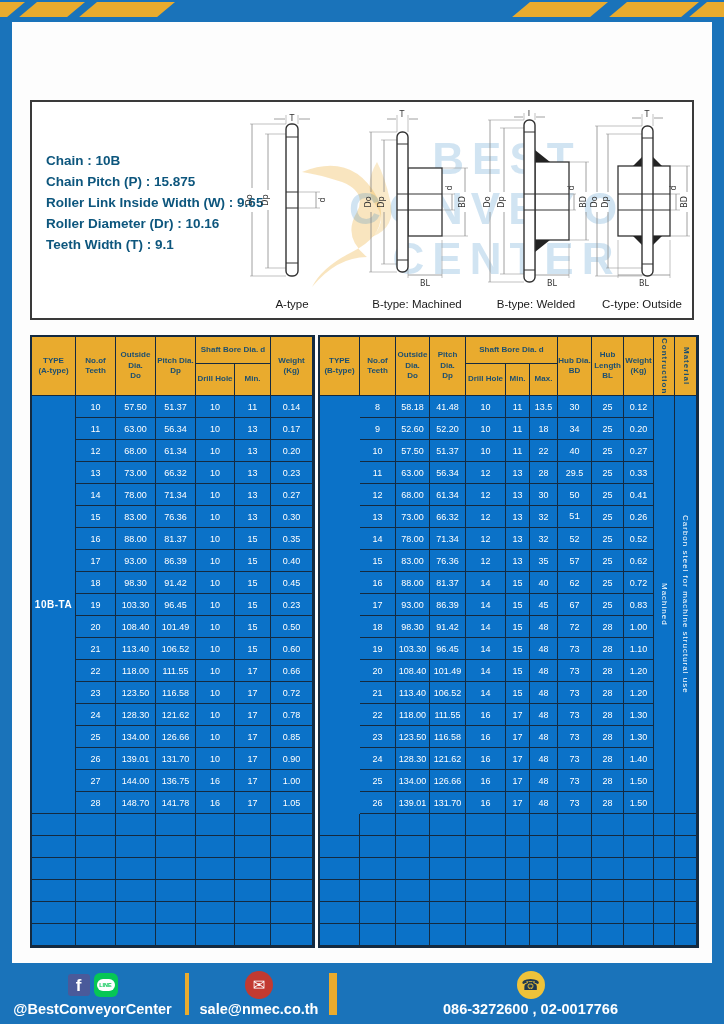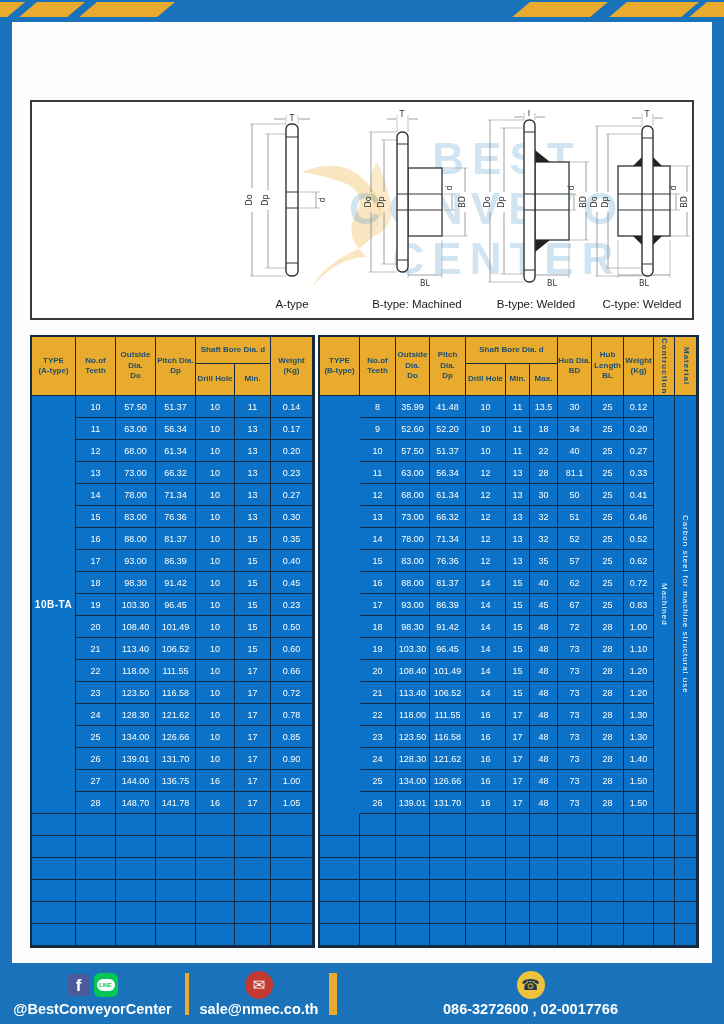--- a/index.html
+++ b/index.html
@@ -77,20 +77,27 @@
     <svg class="wm-bird" viewBox="0 0 130 150">
       <path d="M20 30 Q70 10 95 55 Q110 90 70 110 Q40 125 30 145 Q55 115 85 115 Q60 95 75 70 Q85 50 60 40 Q35 32 20 30 Z" fill="rgba(234,170,43,0.30)"></path>
       <path d="M95 20 Q80 45 95 65 Q105 80 90 95 Q115 85 108 58 Q103 35 95 20 Z" fill="rgba(234,170,43,0.25)"></path>
     </svg>
     <div class="watermark">
         <div>BEST</div>
         <div>CONVEYOR</div>
         <div>CENTER</div>
       </div>
 
+    <div class="spec-lines">
+        <div class="spec-line">Chain  :  10B</div>
+        <div class="spec-line">Chain Pitch (P)  :  15.875</div>
+        <div class="spec-line">Roller Link Inside Width (W) : 9.65</div>
+        <div class="spec-line">Roller Diameter (Dr)  : 10.16</div>
+        <div class="spec-line">Teeth Width (T)  :  9.1</div>
+      </div>
 
     <div class="diagram d-a">
       <svg width="120" height="180" viewBox="0 0 120 180">
         <g stroke="#999" stroke-width="0.6">
           <line x1="54" y1="14" x2="54" y2="5"></line>
             <line x1="66" y1="14" x2="66" y2="5"></line>
           <line x1="54" y1="14" x2="18" y2="14"></line>
             <line x1="54" y1="166" x2="18" y2="166"></line>
           <line x1="54" y1="24" x2="33" y2="24"></line>
             <line x1="54" y1="158" x2="33" y2="158"></line>
@@ -255,21 +262,21 @@
           <line x1="28" y1="84" x2="80" y2="84"></line>
             <line x1="28" y1="100" x2="80" y2="100"></line>
         </g>
         <text x="57" y="7" font-size="8" fill="#333" text-anchor="middle">T</text>
         <text x="7" y="92" font-size="8" fill="#333" text-anchor="middle" transform="rotate(-90 7 92)">Do</text>
         <text x="18" y="92" font-size="8" fill="#333" text-anchor="middle" transform="rotate(-90 18 92)">Dp</text>
         <text x="86" y="78" font-size="8" fill="#333" text-anchor="middle" transform="rotate(-90 86 78)">d</text>
         <text x="97" y="92" font-size="8" fill="#333" text-anchor="middle" transform="rotate(-90 97 92)">BD</text>
         <text x="54" y="176" font-size="8" fill="#333" text-anchor="middle">BL</text>
       </svg>
-      <div class="diag-caption">C-type: Welded</div>
+      <div class="diag-caption">C-type: Outside</div>
     </div>
   </div>
 
   <div class="tbl tbl-a" id="table-a" style="grid-template-columns: 44px 40px 40px 40px 39px 36px 42px; grid-template-rows: 27px 32px repeat(19, 22px) repeat(6, 22px);">
       <div class="c hdr" style="grid-area: 1 / 1 / span 2;">
         <span>TYPE</span>
         <span>(A-type)</span>
       </div>
       <div class="c hdr" style="grid-area: 1 / 2 / span 2;">
         <span>No.of</span>
@@ -498,21 +505,21 @@
         <span>Weight</span>
         <span>(Kg)</span>
       </div>
       <div class="c hdr vert" style="grid-area: 1 / 11 / span 2;">
         <span>Contruction</span>
       </div>
       <div class="c hdr vert" style="grid-area: 1 / 12 / span 2;">
         <span>Material</span>
       </div>
       <div class="c data" style="grid-area: 3 / 2;">8</div>
-      <div class="c data" style="grid-area: 3 / 3;">35.99</div>
+      <div class="c data" style="grid-area: 3 / 3;">58.18</div>
       <div class="c data" style="grid-area: 3 / 4;">41.48</div>
       <div class="c data" style="grid-area: 3 / 5;">10</div>
       <div class="c data" style="grid-area: 3 / 6;">11</div>
       <div class="c data" style="grid-area: 3 / 7;">13.5</div>
       <div class="c data" style="grid-area: 3 / 8;">30</div>
       <div class="c data" style="grid-area: 3 / 9;">25</div>
       <div class="c data" style="grid-area: 3 / 10;">0.12</div>
       <div class="c data" style="grid-area: 4 / 2;">9</div>
       <div class="c data" style="grid-area: 4 / 3;">52.60</div>
       <div class="c data" style="grid-area: 4 / 4;">52.20</div>
@@ -530,41 +537,41 @@
       <div class="c data" style="grid-area: 5 / 7;">22</div>
       <div class="c data" style="grid-area: 5 / 8;">40</div>
       <div class="c data" style="grid-area: 5 / 9;">25</div>
       <div class="c data" style="grid-area: 5 / 10;">0.27</div>
       <div class="c data" style="grid-area: 6 / 2;">11</div>
       <div class="c data" style="grid-area: 6 / 3;">63.00</div>
       <div class="c data" style="grid-area: 6 / 4;">56.34</div>
       <div class="c data" style="grid-area: 6 / 5;">12</div>
       <div class="c data" style="grid-area: 6 / 6;">13</div>
       <div class="c data" style="grid-area: 6 / 7;">28</div>
-      <div class="c data" style="grid-area: 6 / 8;">81.1</div>
+      <div class="c data" style="grid-area: 6 / 8;">29.5</div>
       <div class="c data" style="grid-area: 6 / 9;">25</div>
       <div class="c data" style="grid-area: 6 / 10;">0.33</div>
       <div class="c data" style="grid-area: 7 / 2;">12</div>
       <div class="c data" style="grid-area: 7 / 3;">68.00</div>
       <div class="c data" style="grid-area: 7 / 4;">61.34</div>
       <div class="c data" style="grid-area: 7 / 5;">12</div>
       <div class="c data" style="grid-area: 7 / 6;">13</div>
       <div class="c data" style="grid-area: 7 / 7;">30</div>
       <div class="c data" style="grid-area: 7 / 8;">50</div>
       <div class="c data" style="grid-area: 7 / 9;">25</div>
       <div class="c data" style="grid-area: 7 / 10;">0.41</div>
       <div class="c data" style="grid-area: 8 / 2;">13</div>
       <div class="c data" style="grid-area: 8 / 3;">73.00</div>
       <div class="c data" style="grid-area: 8 / 4;">66.32</div>
       <div class="c data" style="grid-area: 8 / 5;">12</div>
       <div class="c data" style="grid-area: 8 / 6;">13</div>
       <div class="c data" style="grid-area: 8 / 7;">32</div>
-      <div class="c data" style="grid-area: 8 / 8;">51</div>
+      <div class="c data" style="grid-area: 8 / 8; font-family: Liberation Mono, monospace;">51</div>
       <div class="c data" style="grid-area: 8 / 9;">25</div>
-      <div class="c data" style="grid-area: 8 / 10;">0.46</div>
+      <div class="c data" style="grid-area: 8 / 10;">0.26</div>
       <div class="c data" style="grid-area: 9 / 2;">14</div>
       <div class="c data" style="grid-area: 9 / 3;">78.00</div>
       <div class="c data" style="grid-area: 9 / 4;">71.34</div>
       <div class="c data" style="grid-area: 9 / 5;">12</div>
       <div class="c data" style="grid-area: 9 / 6;">13</div>
       <div class="c data" style="grid-area: 9 / 7;">32</div>
       <div class="c data" style="grid-area: 9 / 8;">52</div>
       <div class="c data" style="grid-area: 9 / 9;">25</div>
       <div class="c data" style="grid-area: 9 / 10;">0.52</div>
       <div class="c data" style="grid-area: 10 / 2;">15</div>

